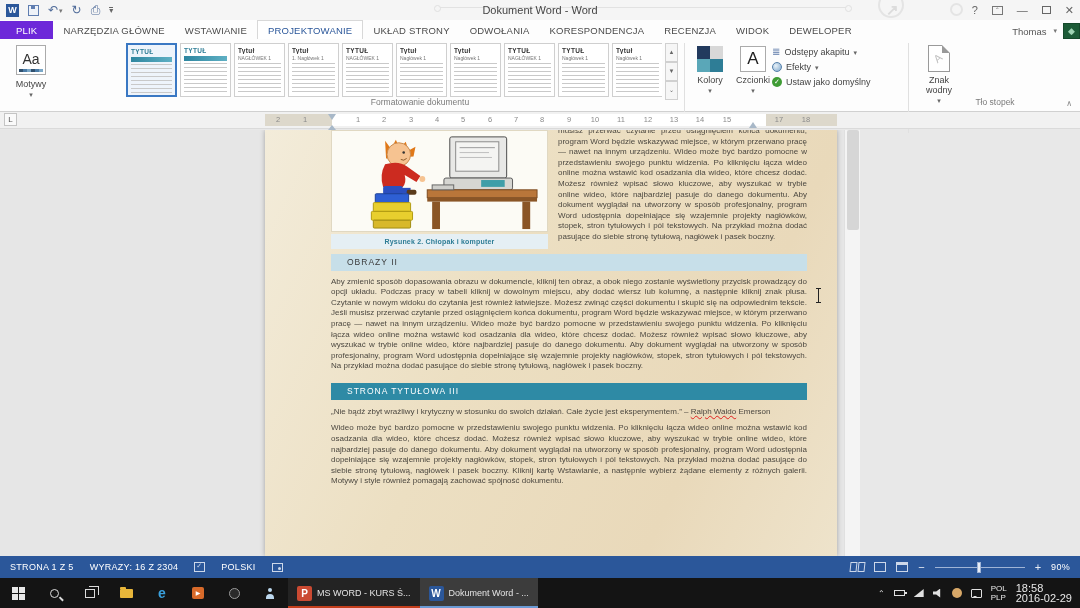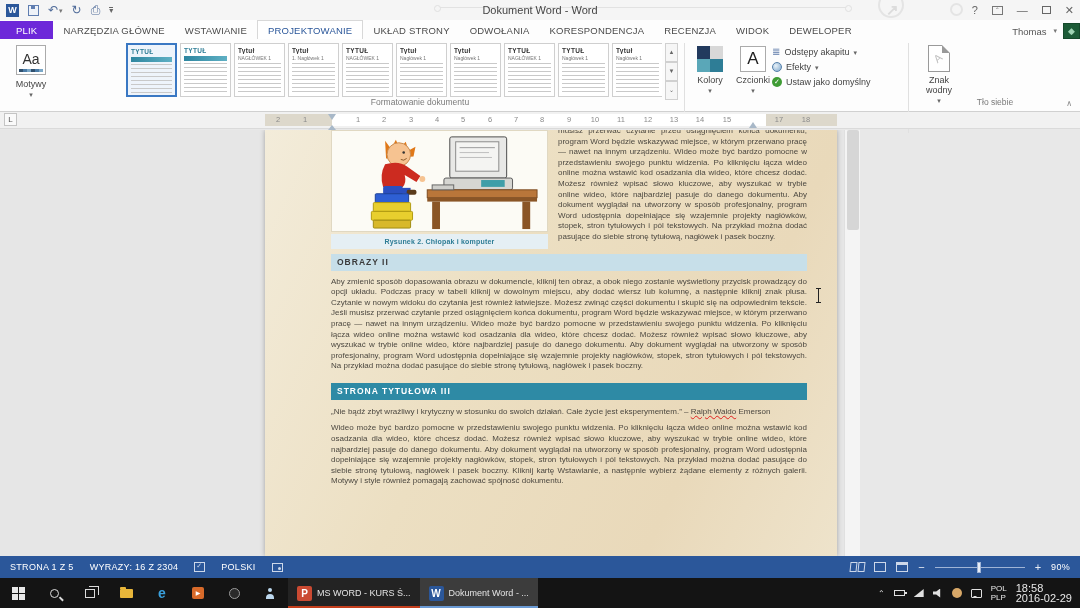--- a/index.html
+++ b/index.html
@@ -87,21 +87,21 @@
   .ind-right { position:absolute; left:749px; top:6px; width:0; height:0; border:4px solid transparent; border-bottom:6px solid #a8b8c8; }
 
   
   .docarea { position:absolute; left:0; top:130px; width:860px; height:426px; background:#e6e6e6; overflow:hidden; }
   .page { position:absolute; left:265px; top:0; width:572px; height:426px; overflow:hidden;
           background:linear-gradient(115deg,#f3ecda 0%,#ecdfc2 40%,#e9d9ba 75%,#eee3cb 100%); box-shadow:0 0 5px rgba(0,0,0,.3); }
   .content { margin:-4px 0 0 66px; width:476px; font-size:8px; line-height:10.6px; color:#4c4840; text-align:justify; }
   .figure { float:left; width:217px; margin:4px 10px 4px 0; }
   .figure svg { display:block; width:217px; height:102px; border:1px solid #e0d8c2; background:#fcfbf5; }
   .fig-caption { height:15px; margin-top:2px; background:#e5eff4; color:#2e7d96; font-weight:bold; font-size:7px; line-height:15px; text-align:center; letter-spacing:.2px; }
-  .h-bar { clear:both; height:17px; line-height:17px; padding-left:6px; font-size:8.5px; font-weight:bold; letter-spacing:1px; margin-top:11px; }
+  .h-bar { clear:both; height:17px; line-height:17px; padding-left:16px; font-size:8.5px; font-weight:normal; letter-spacing:1px; margin-top:11px; }
   .h-light { background:#c7dfe9; color:#3a3a3a; }
   .h-teal { background:#2e8aa5; color:#fff; }
   .para { margin-top:6px; }
   .quote { margin-top:7px; }
   .sp-err { text-decoration:underline; text-decoration-style:wavy; text-decoration-color:#e02020; text-decoration-thickness:1px; }
   .ibeam { position:absolute; left:818px; top:158px; width:1px; height:15px; background:#222; }
   .ibeam::before,.ibeam::after { content:""; position:absolute; left:-2px; width:5px; height:1px; background:#222; }
   .ibeam::before { top:0; } .ibeam::after { bottom:0; }
   .vscroll { position:absolute; right:0; top:-18px; width:16px; height:444px; background:#f4f4f4; border-left:1px solid #e0e0e0; }
   .vs-thumb { position:absolute; left:2px; top:18px; width:12px; height:100px; background:#d6d6d6; border-radius:2px; }
@@ -311,21 +311,21 @@
 
     <div class="sep" style="left:908px;"></div>
 
     <div class="big-btn" style="left:915px; width:48px;">
       <div class="page-ic wm"></div>
       <span>Znak wodny</span>
       <span class="caret">▾</span>
     </div>
 
     <div class="grp-label" style="left:290px; width:260px;">Formatowanie dokumentu</div>
-    <div class="grp-label" style="left:915px; width:160px;">Tło siebie</div>
+    <div class="grp-label" style="left:915px; width:160px;">Tło stopek</div>
     <div class="collapse">∧</div>
   </div>
 
   <div class="ruler">
     <div class="tabsel">L</div>
     <div class="rseg" style="left:265px; width:67px; background:#ddd8cb;"></div>
     <div class="rseg" style="left:332px; width:434px; background:#ffffff;"></div>
     <div class="rseg" style="left:766px; width:71px; background:#ddd8cb;"></div>
     <span class="rmark" style="left:278px;">2</span>
     <span class="rmark" style="left:305px;">1</span>

